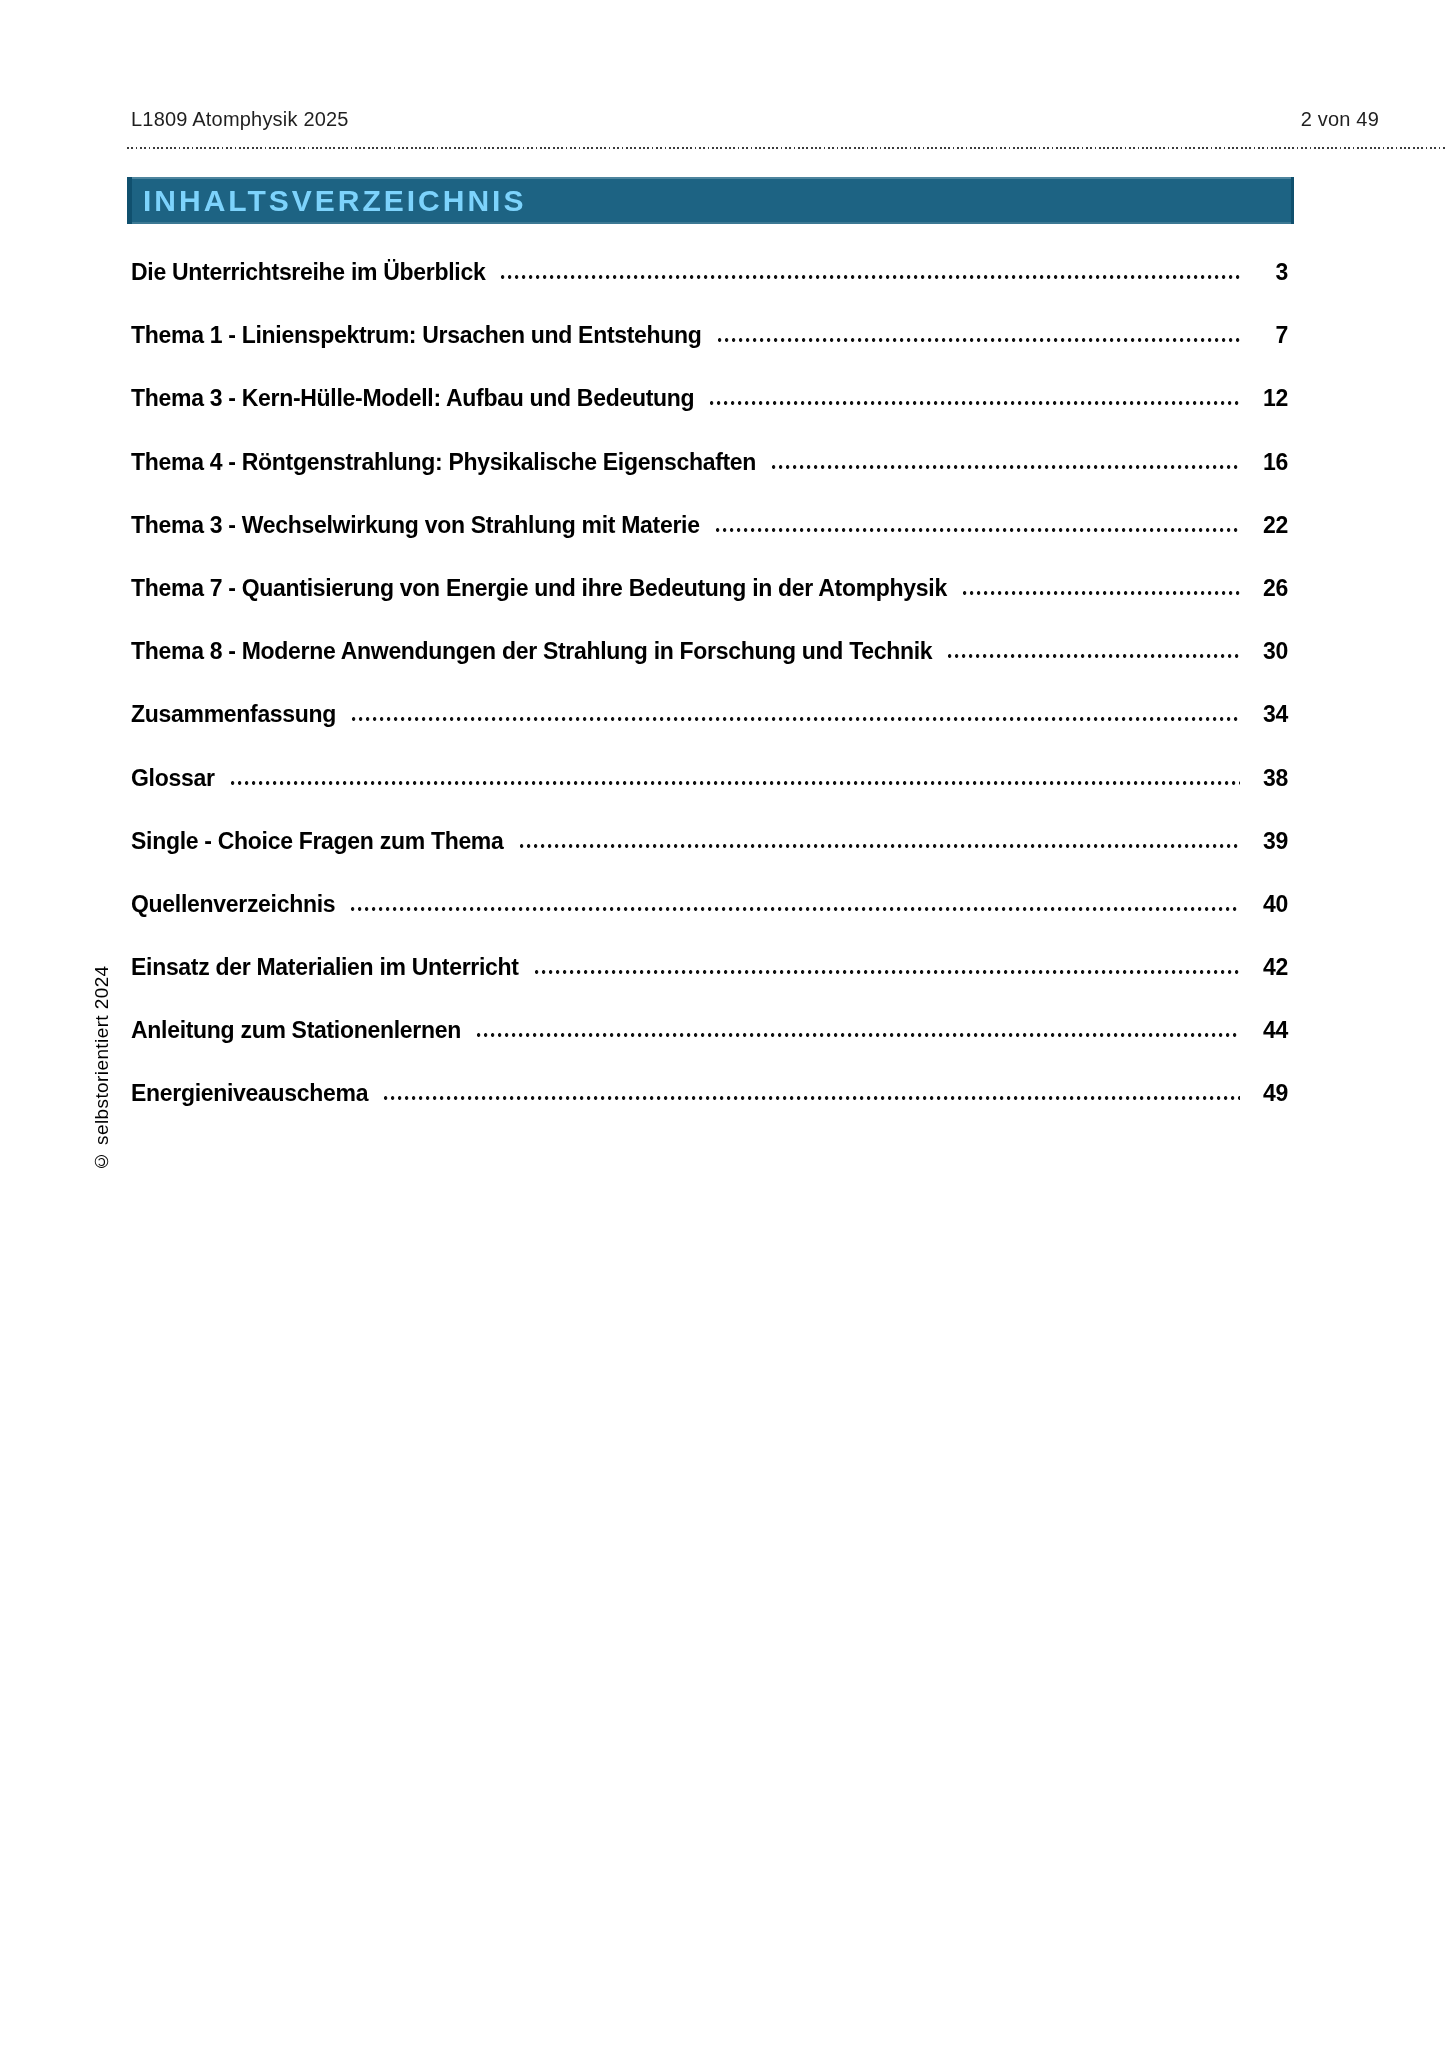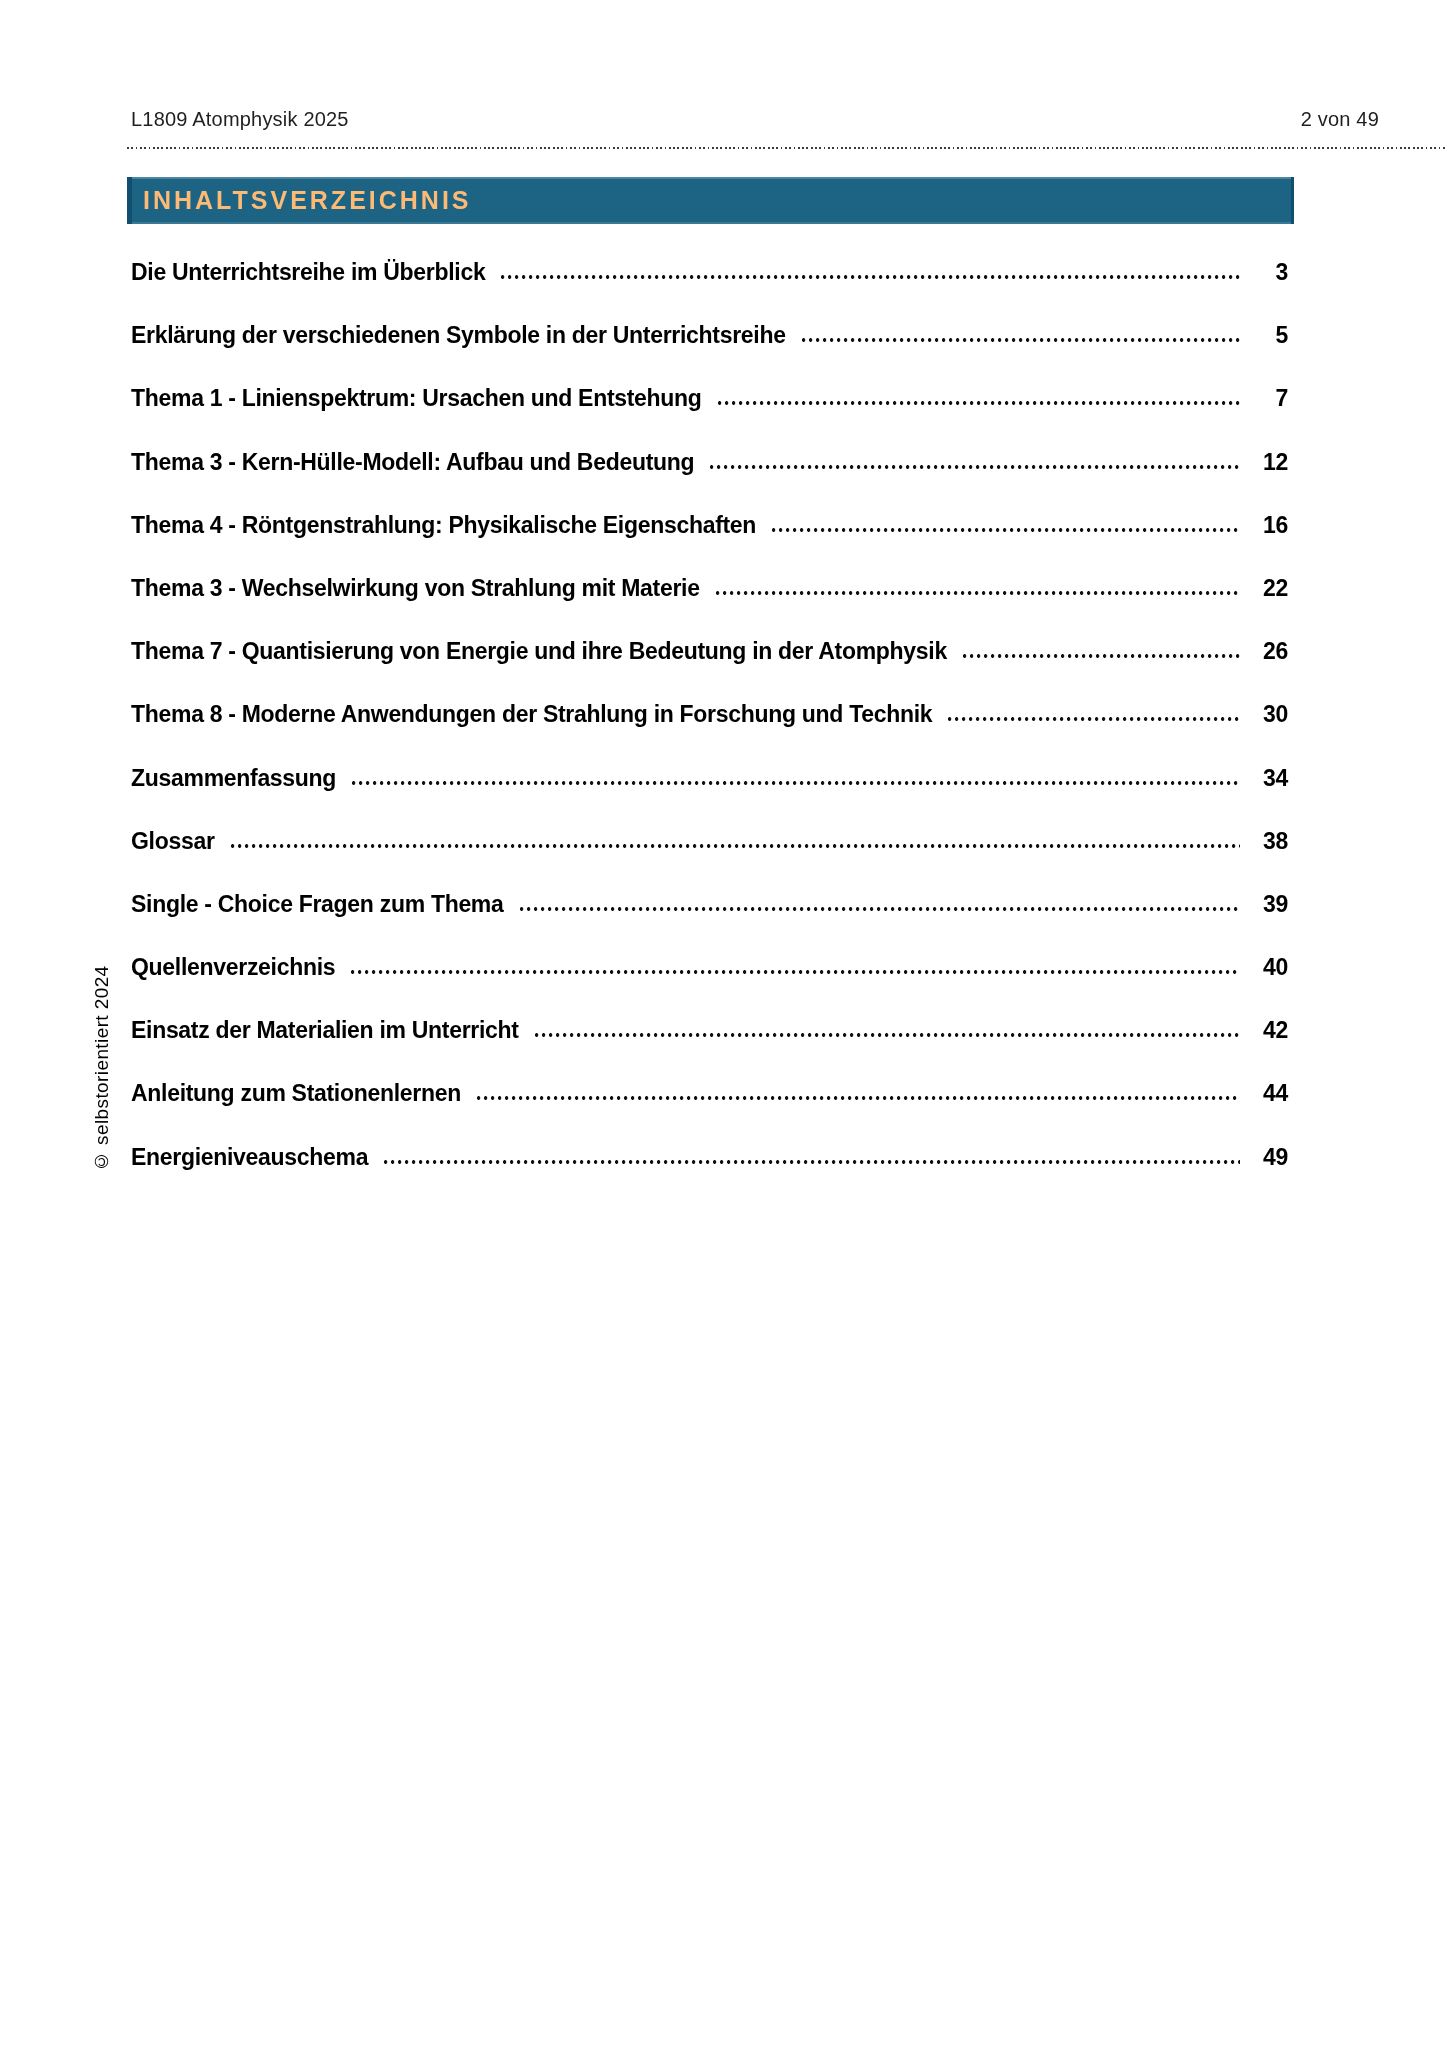--- a/index.html
+++ b/index.html
@@ -50,24 +50,24 @@
     box-sizing: border-box;
     background: var(--accent, #1d6383);
     border-left: 5px solid #10506e;
     border-right: 3px solid #10506e;
     box-shadow: inset 0 2px 0 rgba(255,255,255,0.22), inset 0 -2px 0 rgba(255,255,255,0.14);
   }
   .toc-title-bar .title-text {
     display: block;
     line-height: 47px;
     padding-left: 11px;
-    font-size: 25px;
+    font-size: 30px;
     font-weight: 700;
     letter-spacing: 3px;
-    color: #fdba74;
+    color: #7dd3fc;
     white-space: nowrap;
   }
 
   
   .toc-list {
     position: absolute;
     left: 131px;
     width: 1157px;
     top: 240px;
   }
@@ -146,25 +146,20 @@
     <span class="title-text">INHALTSVERZEICHNIS</span>
   </div>
 
   <div class="toc-list">
     <div class="toc-row">
       <span class="entry-label">Die Unterrichtsreihe im Überblick</span>
       <span class="leader-dots"></span>
       <span class="entry-page">3</span>
     </div>
 
-    <div class="toc-row">
-      <span class="entry-label">Erklärung der verschiedenen Symbole in der Unterrichtsreihe</span>
-      <span class="leader-dots"></span>
-      <span class="entry-page">5</span>
-    </div>
 
     <div class="toc-row">
       <span class="entry-label">Thema 1 - Linienspektrum: Ursachen und Entstehung</span>
       <span class="leader-dots"></span>
       <span class="entry-page">7</span>
     </div>
 
 
     <div class="toc-row">
       <span class="entry-label">Thema 3 - Kern-Hülle-Modell: Aufbau und Bedeutung</span>

